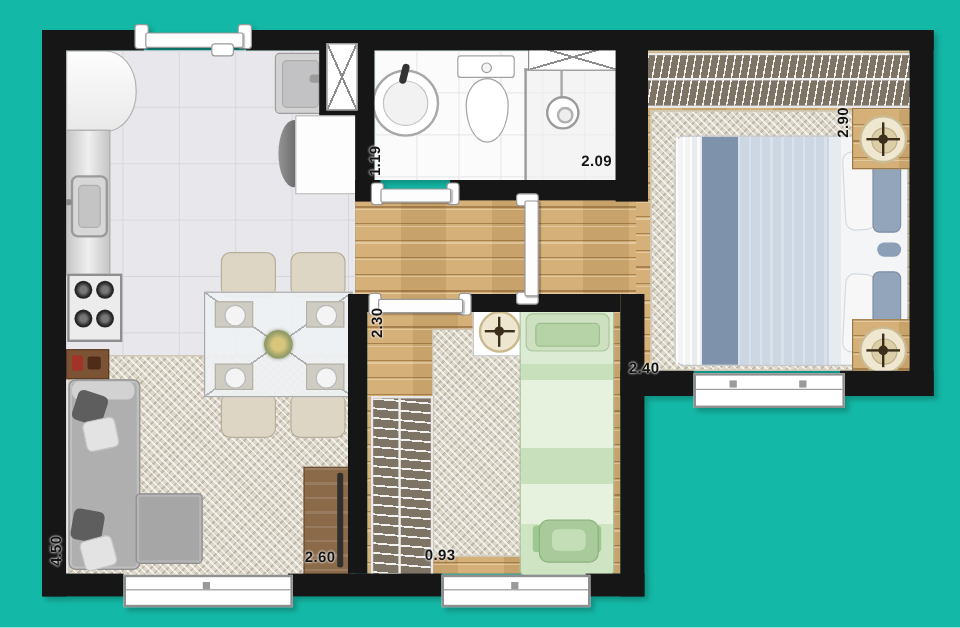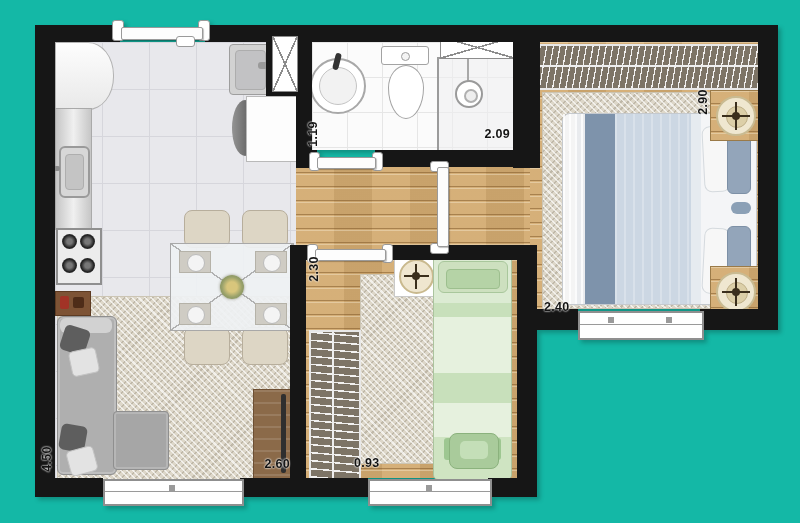--- a/index.html
+++ b/index.html
@@ -241,20 +241,20 @@
   </div>
   <div class="window" style="left:578px;top:311px;width:122px;height:25px;">
     <div class="wline" style="left:0;top:11px;width:100%;height:1px;"></div>
     <div class="wline" style="left:28px;top:4px;width:6px;height:6px;"></div>
     <div class="wline" style="left:86px;top:4px;width:6px;height:6px;"></div>
   </div>
 
   <div class="dim v" style="left:296px;top:127px;width:34px;">1.19</div>
   <div class="dim" style="left:466px;top:127px;width:44px;text-align:right;">2.09</div>
   <div class="dim v" style="left:686px;top:95px;width:34px;">2.90</div>
-  <div class="dim" style="left:544px;top:300px;width:36px;text-align:left;">2.40</div>
+  <div class="dim" style="left:524px;top:300px;width:36px;text-align:left;">2.40</div>
   <div class="dim v" style="left:297px;top:262px;width:34px;">2.30</div>
   <div class="dim" style="left:354px;top:456px;width:36px;text-align:left;">0.93</div>
   <div class="dim v" style="left:30px;top:452px;width:34px;">4.50</div>
-  <div class="dim" style="left:254px;top:457px;width:36px;text-align:right;">2.60</div>
+  <div class="dim" style="left:254px;top:457px;width:36px;text-align:left;">2.60</div>
 
  </div>
 </div>
 
 </body></html>

